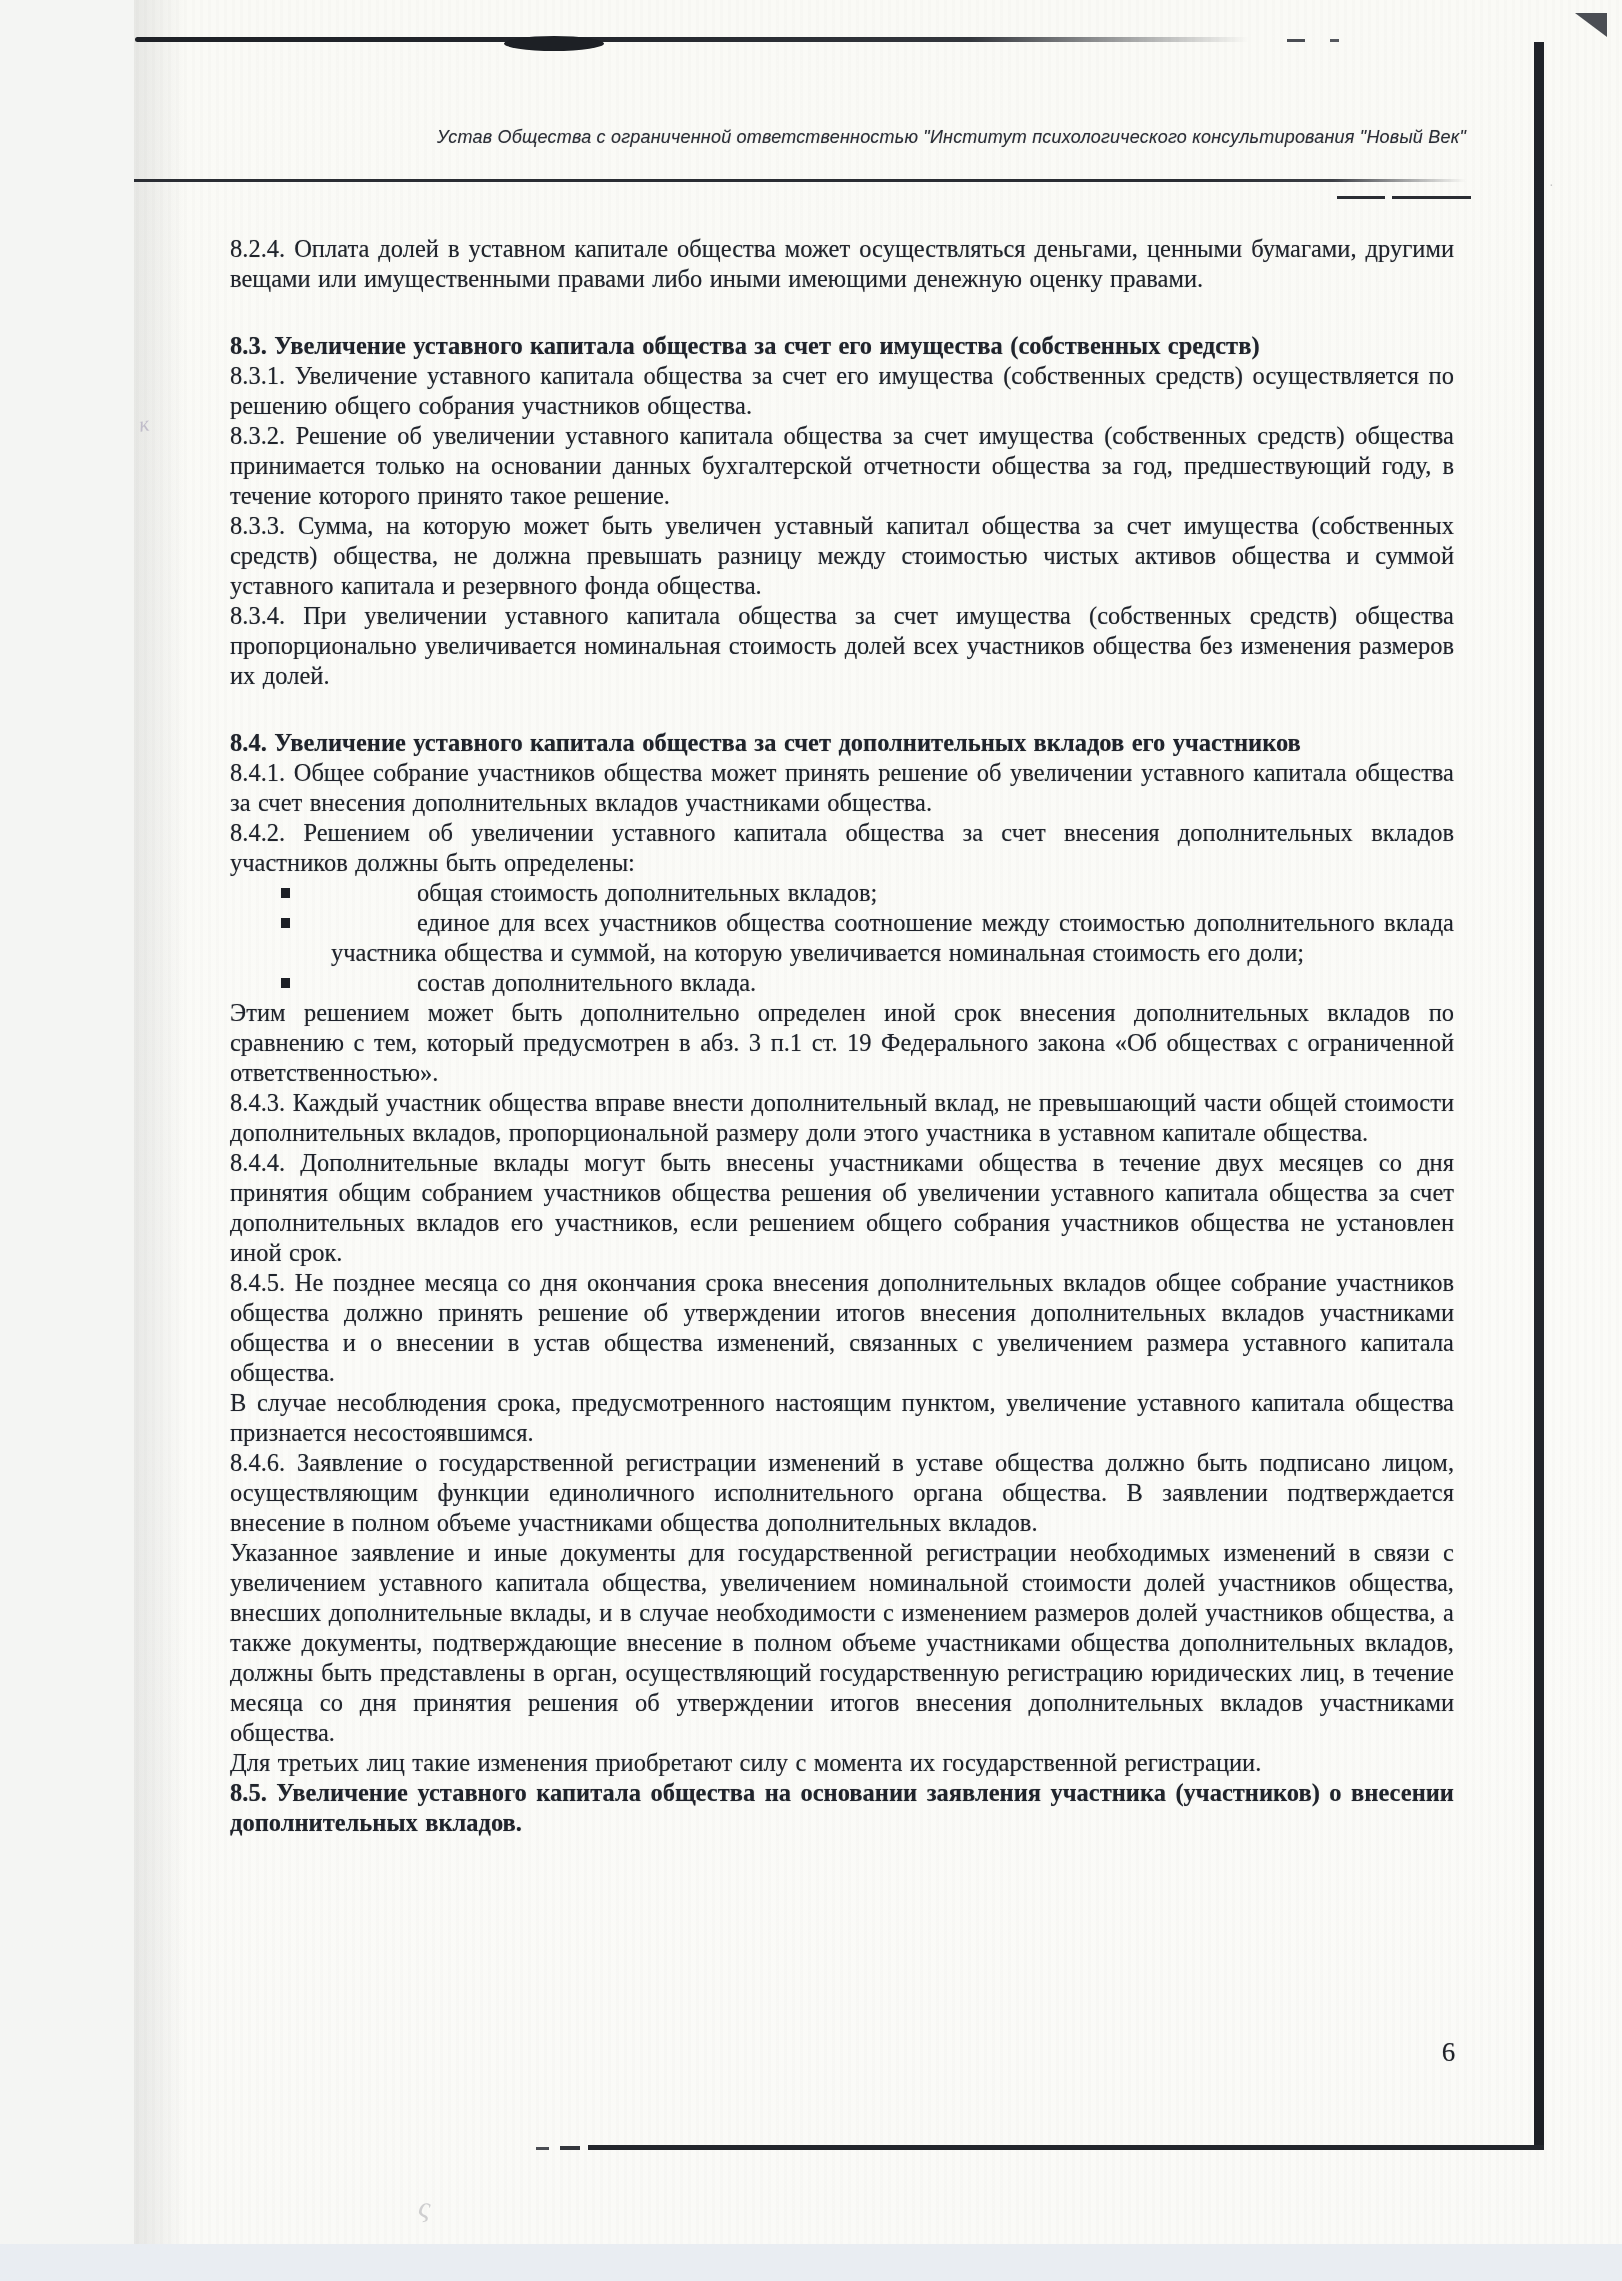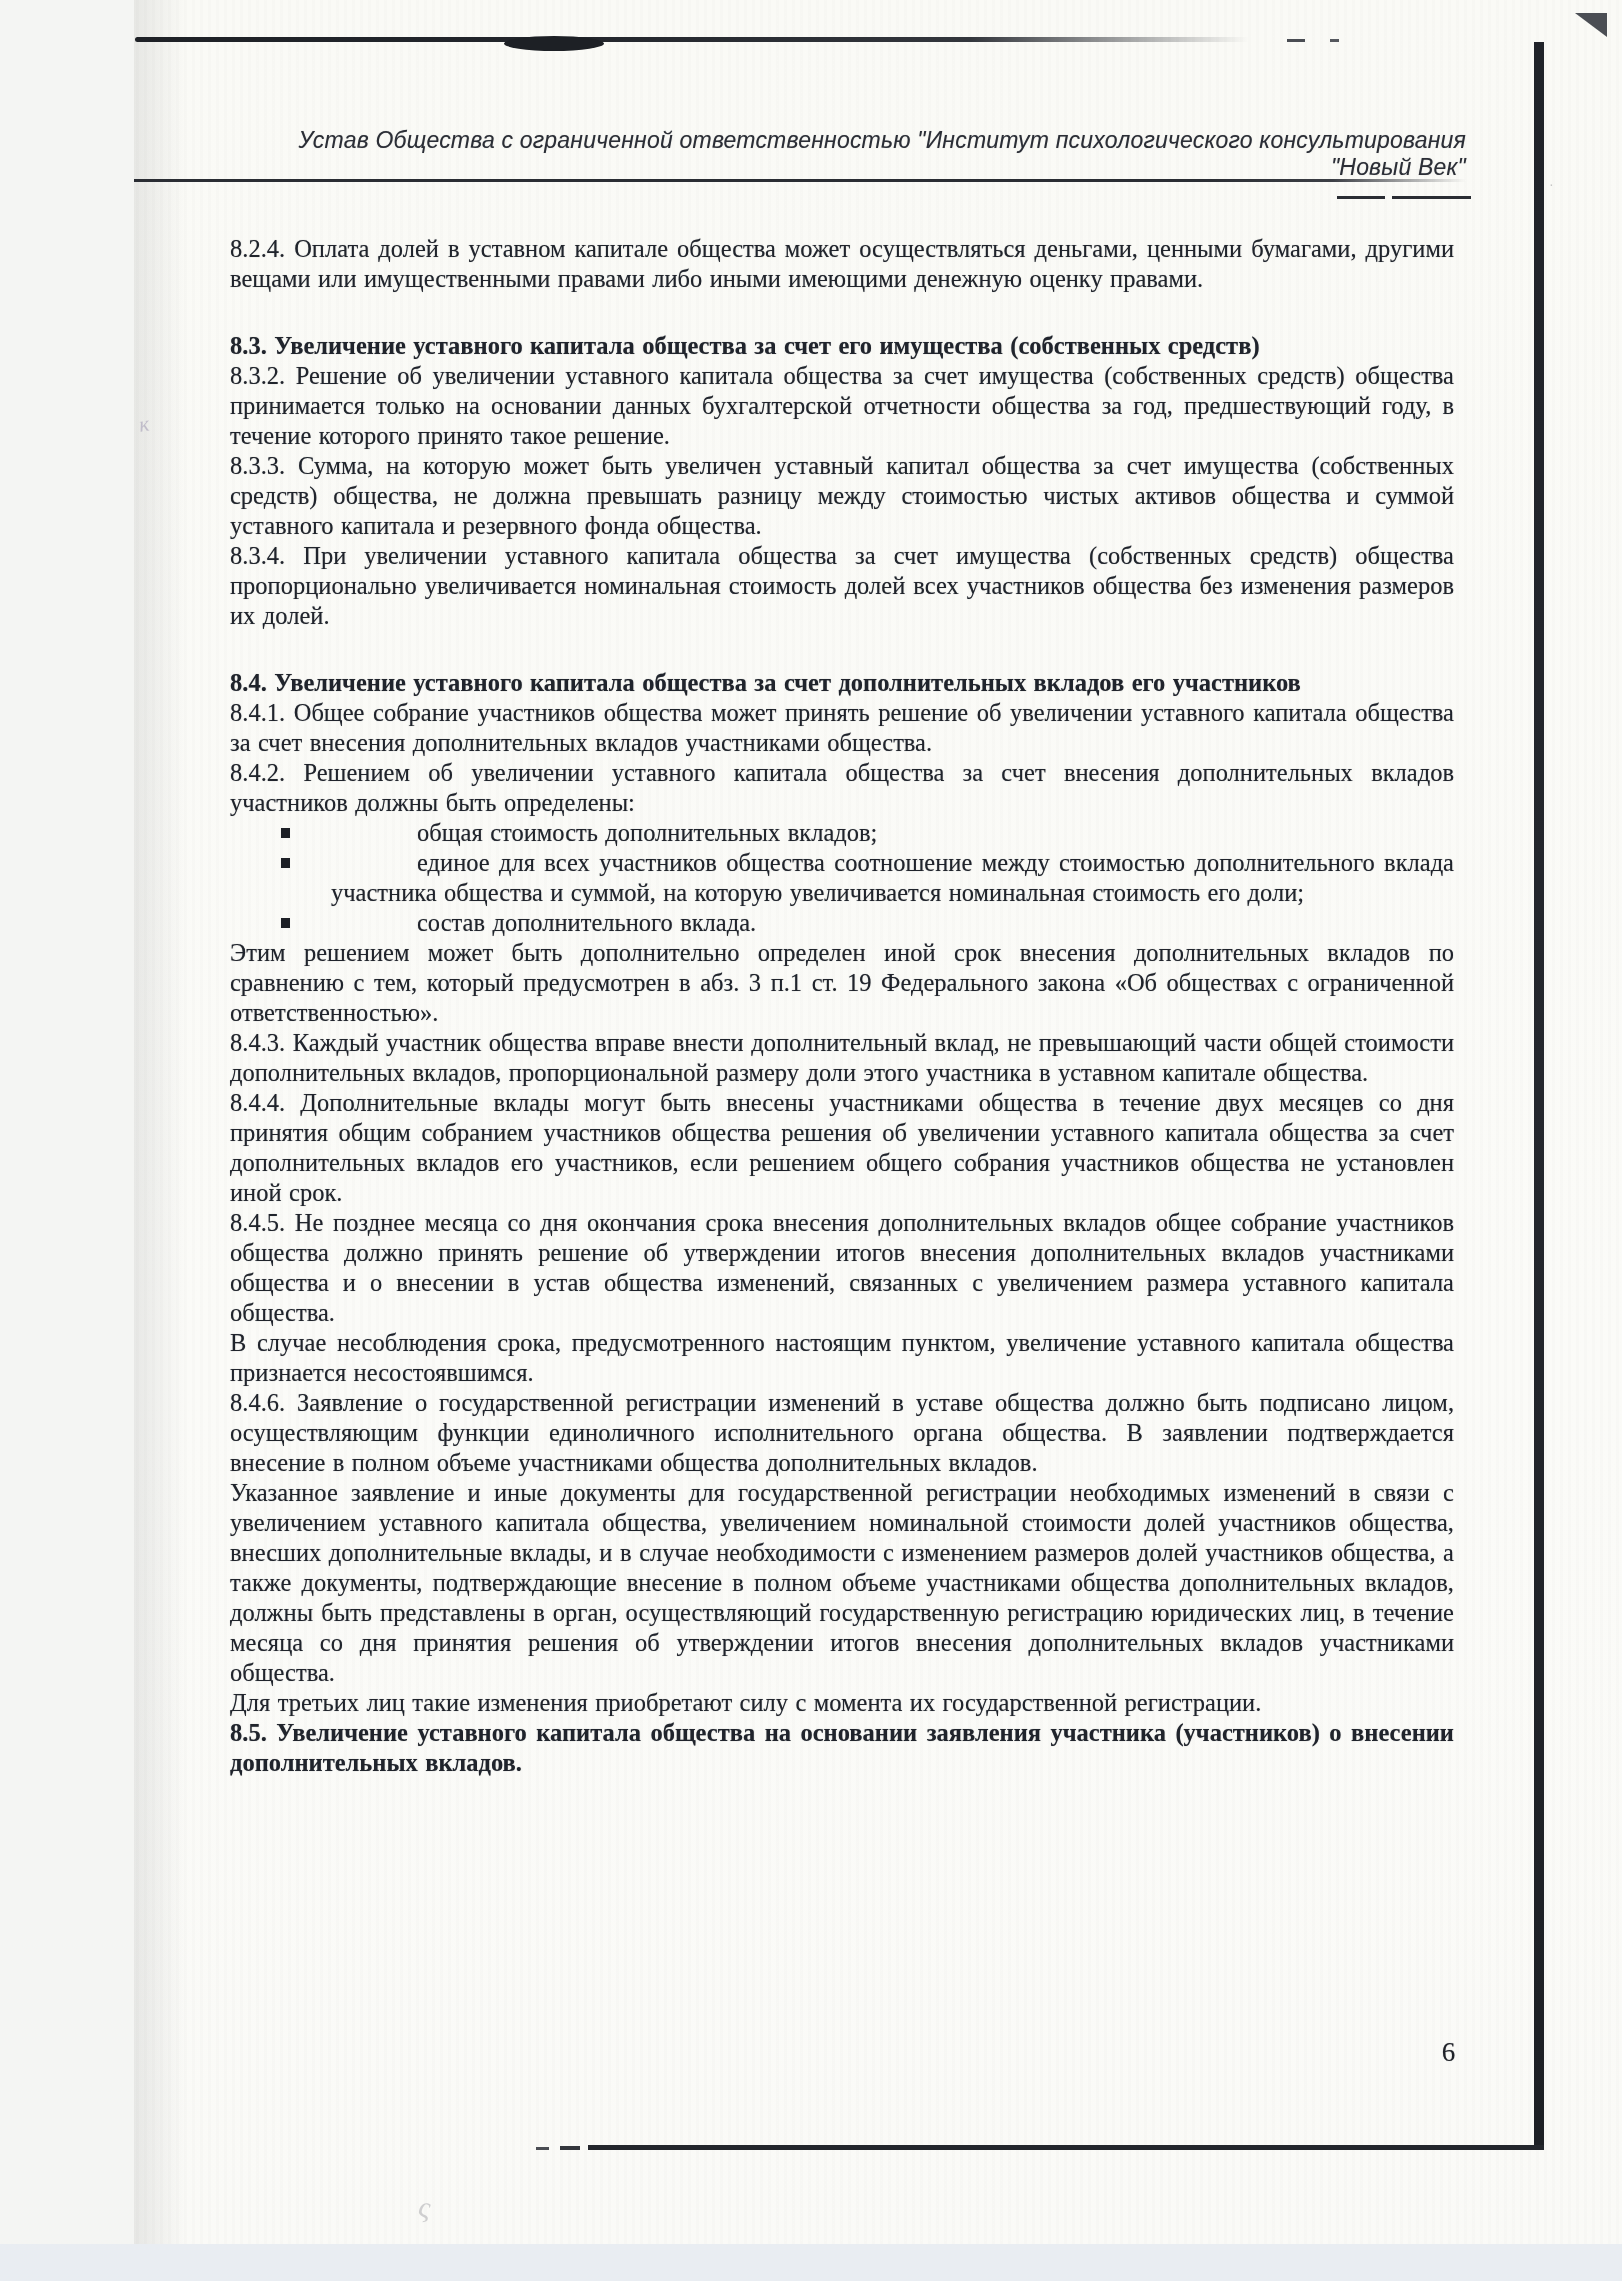--- a/index.html
+++ b/index.html
@@ -54,21 +54,21 @@
     position:absolute;left:1575px;top:12.5px;width:0;height:0;
     border-top:24px solid #4b4e54;
     border-left:32px solid transparent;
   }
   
   .doc-header{
     position:absolute;left:267px;top:127px;width:1199px;
     text-align:right;
     font-family:"Liberation Sans", sans-serif;
     font-style:italic;
-    font-size:23px;
+    font-size:18px;
     color:#2b2e36;
     letter-spacing:0.2px;
     text-shadow:0 0 0.9px rgba(43,46,54,0.35);
   }
   .header-rule{
     position:absolute;left:134px;top:179px;width:1332px;height:2.7px;
     background:linear-gradient(90deg,#2a2d33 0%, #2a2d33 80%, #3c3f45 90%, rgba(42,45,51,0) 100%);
   }
   .header-rule-short{
     position:absolute;left:1337px;top:196px;width:134px;height:2.7px;
@@ -146,20 +146,21 @@
 
   <div class="doc-header">
     <span>Устав Общества с ограниченной ответственностью "Институт психологического консультирования "Новый Век"</span>
   </div>
   <div class="header-rule"></div>
   <div class="header-rule-short"></div>
 
   <div class="doc-body" id="doc-blocks">
       <p class="body">8.2.4. Оплата долей в уставном капитале общества может осуществляться деньгами, ценными бумагами, другими вещами или имущественными правами либо иными имеющими денежную оценку правами.</p>
       <p class="heading gap">8.3. Увеличение уставного капитала общества за счет его имущества (собственных средств)</p>
+      <p class="body">8.3.1. Увеличение уставного капитала общества за счет его имущества (собственных средств) осуществляется по решению общего собрания участников общества.</p>
       <p class="body">8.3.2. Решение об увеличении уставного капитала общества за счет имущества (собственных средств) общества принимается только на основании данных бухгалтерской отчетности общества за год, предшествующий году, в течение которого принято такое решение.</p>
       <p class="body">8.3.3. Сумма, на которую может быть увеличен уставный капитал общества за счет имущества (собственных средств) общества, не должна превышать разницу между стоимостью чистых активов общества и суммой уставного капитала и резервного фонда общества.</p>
       <p class="body">8.3.4. При увеличении уставного капитала общества за счет имущества (собственных средств) общества пропорционально увеличивается номинальная стоимость долей всех участников общества без изменения размеров их долей.</p>
       <p class="heading gap">8.4. Увеличение уставного капитала общества за счет дополнительных вкладов его участников</p>
       <p class="body">8.4.1. Общее собрание участников общества может принять решение об увеличении уставного капитала общества за счет внесения дополнительных вкладов участниками общества.</p>
       <p class="body">8.4.2. Решением об увеличении уставного капитала общества за счет внесения дополнительных вкладов участников должны быть определены:</p>
       <div class="bullet"><span class="bullet-marker"></span><span>общая стоимость дополнительных вкладов;</span></div>
       <div class="bullet"><span class="bullet-marker"></span><span>единое для всех участников общества соотношение между стоимостью дополнительного вклада участника общества и суммой, на которую увеличивается номинальная стоимость его доли;</span></div>
       <div class="bullet"><span class="bullet-marker"></span><span>состав дополнительного вклада.</span></div>
       <p class="body">Этим решением может быть дополнительно определен иной срок внесения дополнительных вкладов по сравнению с тем, который предусмотрен в абз. 3 п.1 ст. 19 Федерального закона «Об обществах с ограниченной ответственностью».</p>

